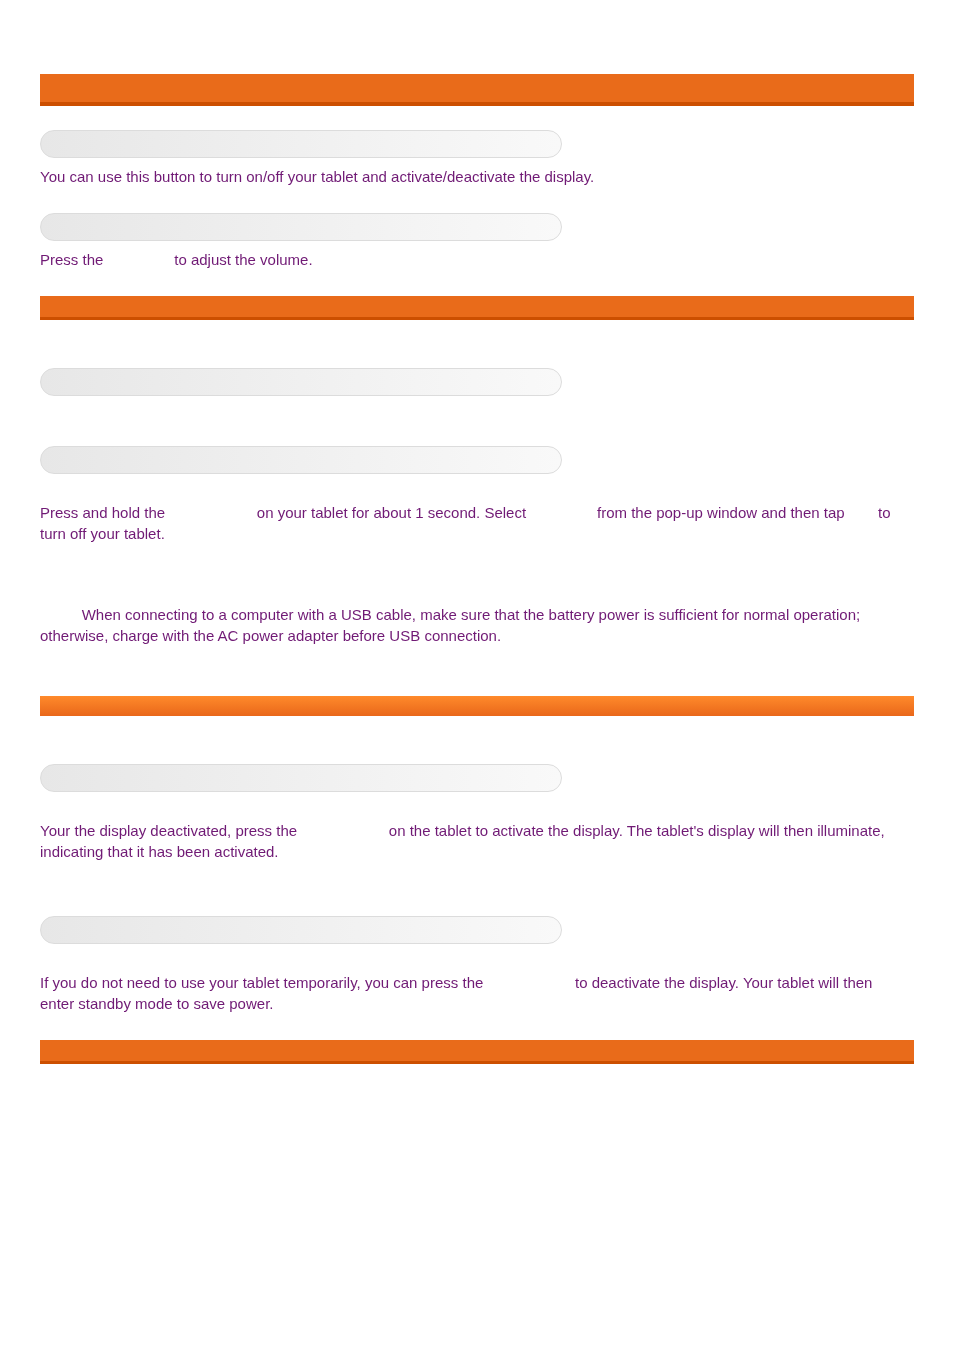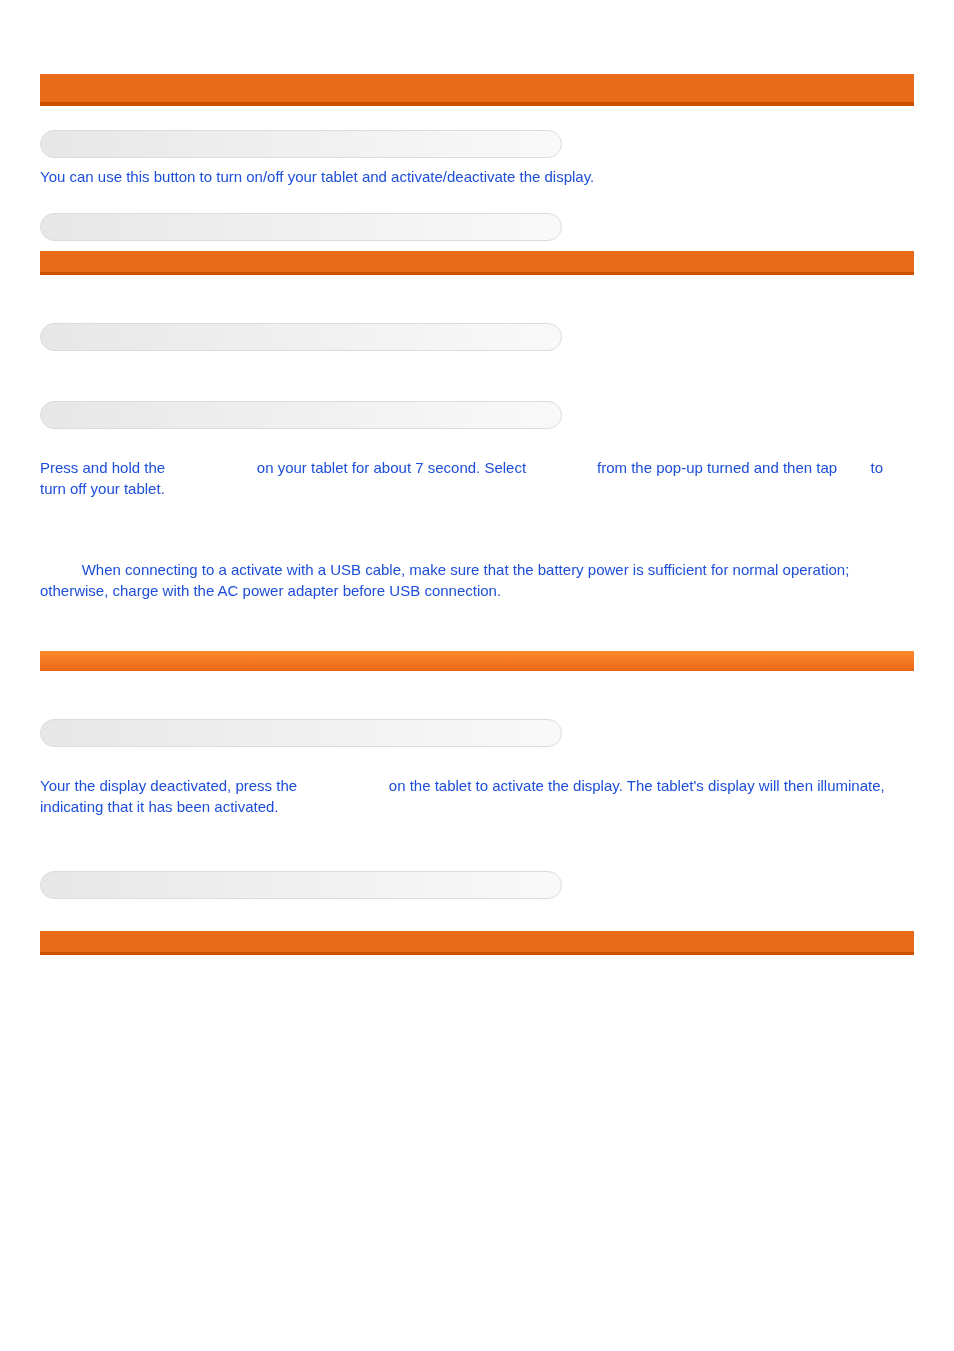--- a/index.html
+++ b/index.html
@@ -40,73 +40,79 @@
   .pill {
     width: 520px;
     height: 26px;
     border-radius: 14px;
     background: linear-gradient(to right, #e7e7e7 0%, #f9f9f9 100%);
     border: 1px solid #dcdcdc;
     margin: 14px 0 8px 0;
   }
   .para {
     margin: 6px 4px 26px 0;
-    color: #1d4ed8;
+    color: #701a75;
   }
   .gap-md { height: 14px; }
   .gap-lg { height: 28px; }
   .flowtext span { white-space: pre-wrap; }
 </style>
 </head>
 <body>
 
 <div class="page">
 
   <div class="orange-bar"></div>
 
   <div class="pill"></div>
   <div class="para flowtext">
     <span>You can use this button to turn on/off your tablet and activate/deactivate the display.</span>
   </div>
 
   <div class="pill"></div>
+  <div class="para flowtext">
+    <span>Press the </span><span>               </span><span> to adjust the volume.</span>
+  </div>
 
   <div class="orange-bar-thin"></div>
 
   <div class="gap-md"></div>
 
   <div class="pill"></div>
   <div class="gap-md"></div>
 
   <div class="gap-md"></div>
 
   <div class="pill"></div>
   <div class="gap-md"></div>
   <div class="para flowtext">
-    <span>Press and hold the </span><span>                    </span><span> on your tablet for about 7 second. Select </span><span>               </span><span> from the pop-up turned and then tap </span><span>      </span><span> to turn off your tablet.</span>
+    <span>Press and hold the </span><span>                    </span><span> on your tablet for about 1 second. Select </span><span>               </span><span> from the pop-up window and then tap </span><span>      </span><span> to turn off your tablet.</span>
   </div>
 
   <div class="gap-lg"></div>
 
   <div class="para flowtext">
-    <span>          </span><span>When connecting to a activate with a USB cable, make sure that the battery power is sufficient for normal operation; otherwise, charge with the AC power adapter before USB connection.</span>
+    <span>          </span><span>When connecting to a computer with a USB cable, make sure that the battery power is sufficient for normal operation; otherwise, charge with the AC power adapter before USB connection.</span>
   </div>
 
   <div class="gap-md"></div>
 
   <div class="orange-bar-short"></div>
 
   <div class="gap-md"></div>
 
   <div class="pill"></div>
   <div class="gap-md"></div>
   <div class="para flowtext">
     <span>Your the display deactivated, press the </span><span>                    </span><span> on the tablet to activate the display. The tablet's display will then illuminate, indicating that it has been activated.</span>
   </div>
 
   <div class="gap-md"></div>
 
   <div class="pill"></div>
   <div class="gap-md"></div>
+  <div class="para flowtext">
+    <span>If you do not need to use your tablet temporarily, you can press the </span><span>                    </span><span> to deactivate the display. Your tablet will then enter standby mode to save power.</span>
+  </div>
 
   <div class="orange-bar-thin"></div>
 
 </div>
 
 </body></html>

